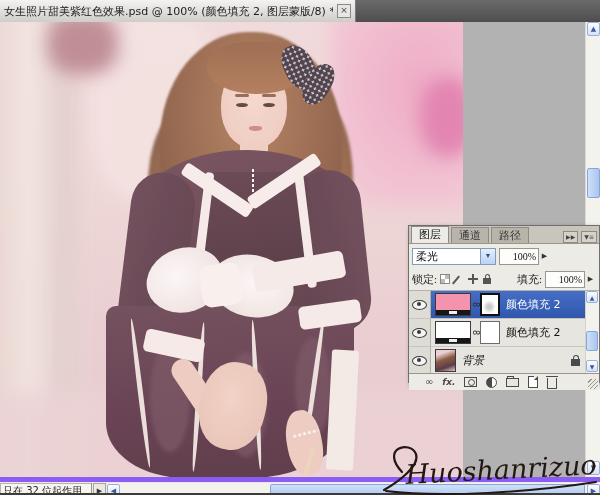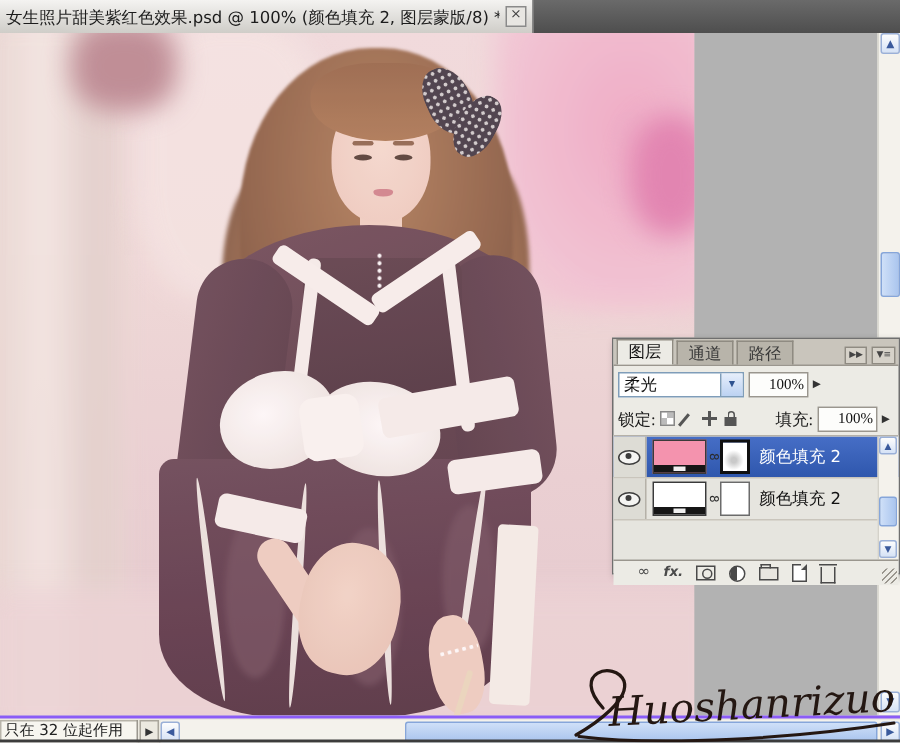--- a/index.html
+++ b/index.html
@@ -125,21 +125,21 @@
   .fico.mask:before{content:"";position:absolute;left:3px;top:1px;width:5px;height:5px;border:1px solid #4a4a4a;border-radius:50%;}
   .fico.adj{width:11px;height:11px;border-radius:50%;border:1px solid #4a4a4a;background:linear-gradient(90deg,#4a4a4a 50%,#fff 50%);box-sizing:border-box;}
   .fico.folder{width:13px;height:9px;border:1px solid #4a4a4a;position:relative;box-sizing:border-box;background:#e8e6e0;}
   .fico.folder:before{content:"";position:absolute;left:0;top:-3px;width:5px;height:2px;border:1px solid #4a4a4a;border-bottom:none;}
   .fico.newlayer{width:10px;height:12px;border:1px solid #4a4a4a;background:#fff;position:relative;box-sizing:border-box;}
   .fico.newlayer:before{content:"";position:absolute;right:-1px;top:-1px;border-left:4px solid #ecebe5;border-bottom:4px solid #4a4a4a;}
   .fico.trash{width:10px;height:11px;border:1px solid #4a4a4a;border-top:none;position:relative;box-sizing:border-box;margin-top:2px;}
   .fico.trash:before{content:"";position:absolute;left:-2px;top:-2px;width:12px;height:1.5px;background:#4a4a4a;}
   .grip{position:absolute;right:1px;bottom:1px;width:10px;height:10px;background:repeating-linear-gradient(135deg,transparent 0 2px,#9a968e 2px 3px);}
   
-  .statusbar{position:absolute;left:0;top:477px;width:600px;height:18px;background:#ece9e0;border-top:2px solid #8b5cf6;box-sizing:border-box;}
+  .statusbar{position:absolute;left:0;top:477px;width:600px;height:18px;background:#ece9e0;border-top:5px solid #8b5cf6;box-sizing:border-box;}
   .stat-cell{position:absolute;left:0;top:1px;width:92px;height:16px;background:#f7f5ef;border-right:1px solid #9a968e;box-shadow:inset 1px 1px 0 #b8b4aa;font-size:10px;color:#222;line-height:16px;padding-left:3px;box-sizing:border-box;white-space:nowrap;overflow:hidden;}
   .stat-arrow{position:absolute;left:93px;top:1px;width:13px;height:16px;background:#ece9e0;border:1px solid #aaa69c;box-sizing:border-box;font-size:7px;color:#333;text-align:center;line-height:14px;}
   .hscroll{position:absolute;left:107px;top:1px;width:493px;height:16px;background:#f4f2ec;}
   .hscroll .left{left:0;top:1px;width:13px;height:14px;font-size:7px;line-height:13px;}
   .hscroll .right{left:480px;top:1px;width:13px;height:14px;font-size:7px;line-height:13px;}
   .hscroll .thumb{position:absolute;left:163px;top:1px;width:315px;height:14px;background:linear-gradient(180deg,#cfe0f8,#aac5ee);border:1px solid #86a6da;border-radius:2px;box-sizing:border-box;}
   .bottomedge{position:absolute;left:0;top:493px;width:600px;height:2px;background:#3c3c3c;}
 </style>
 </head>
 <body>
@@ -279,20 +279,28 @@
               <span class="eyeicon"></span>
             </div>
           <div class="fillthumb" style="background-color: rgb(255, 255, 255);">
             <span class="bar"></span>
             <span class="knob"></span>
           </div>
           <span class="linkico">8</span>
           <div class="maskthumb"></div>
           <span class="lname">颜色填充 2</span>
         </div>
+        <div class="lrow">
+          <div class="eyecell">
+              <span class="eyeicon"></span>
+            </div>
+          <div class="bgthumb"></div>
+          <span class="lname bg">背景</span>
+          <span class="rowlock"></span>
+        </div>
         <div class="pscroll">
           <div class="sbtn up">▲</div>
           <div class="thumb"></div>
           <div class="sbtn down">▼</div>
         </div>
       </div>
 
       <div class="pfooter">
         <span class="fico chain">∞</span>
         <span class="fico fx">fx.</span>

